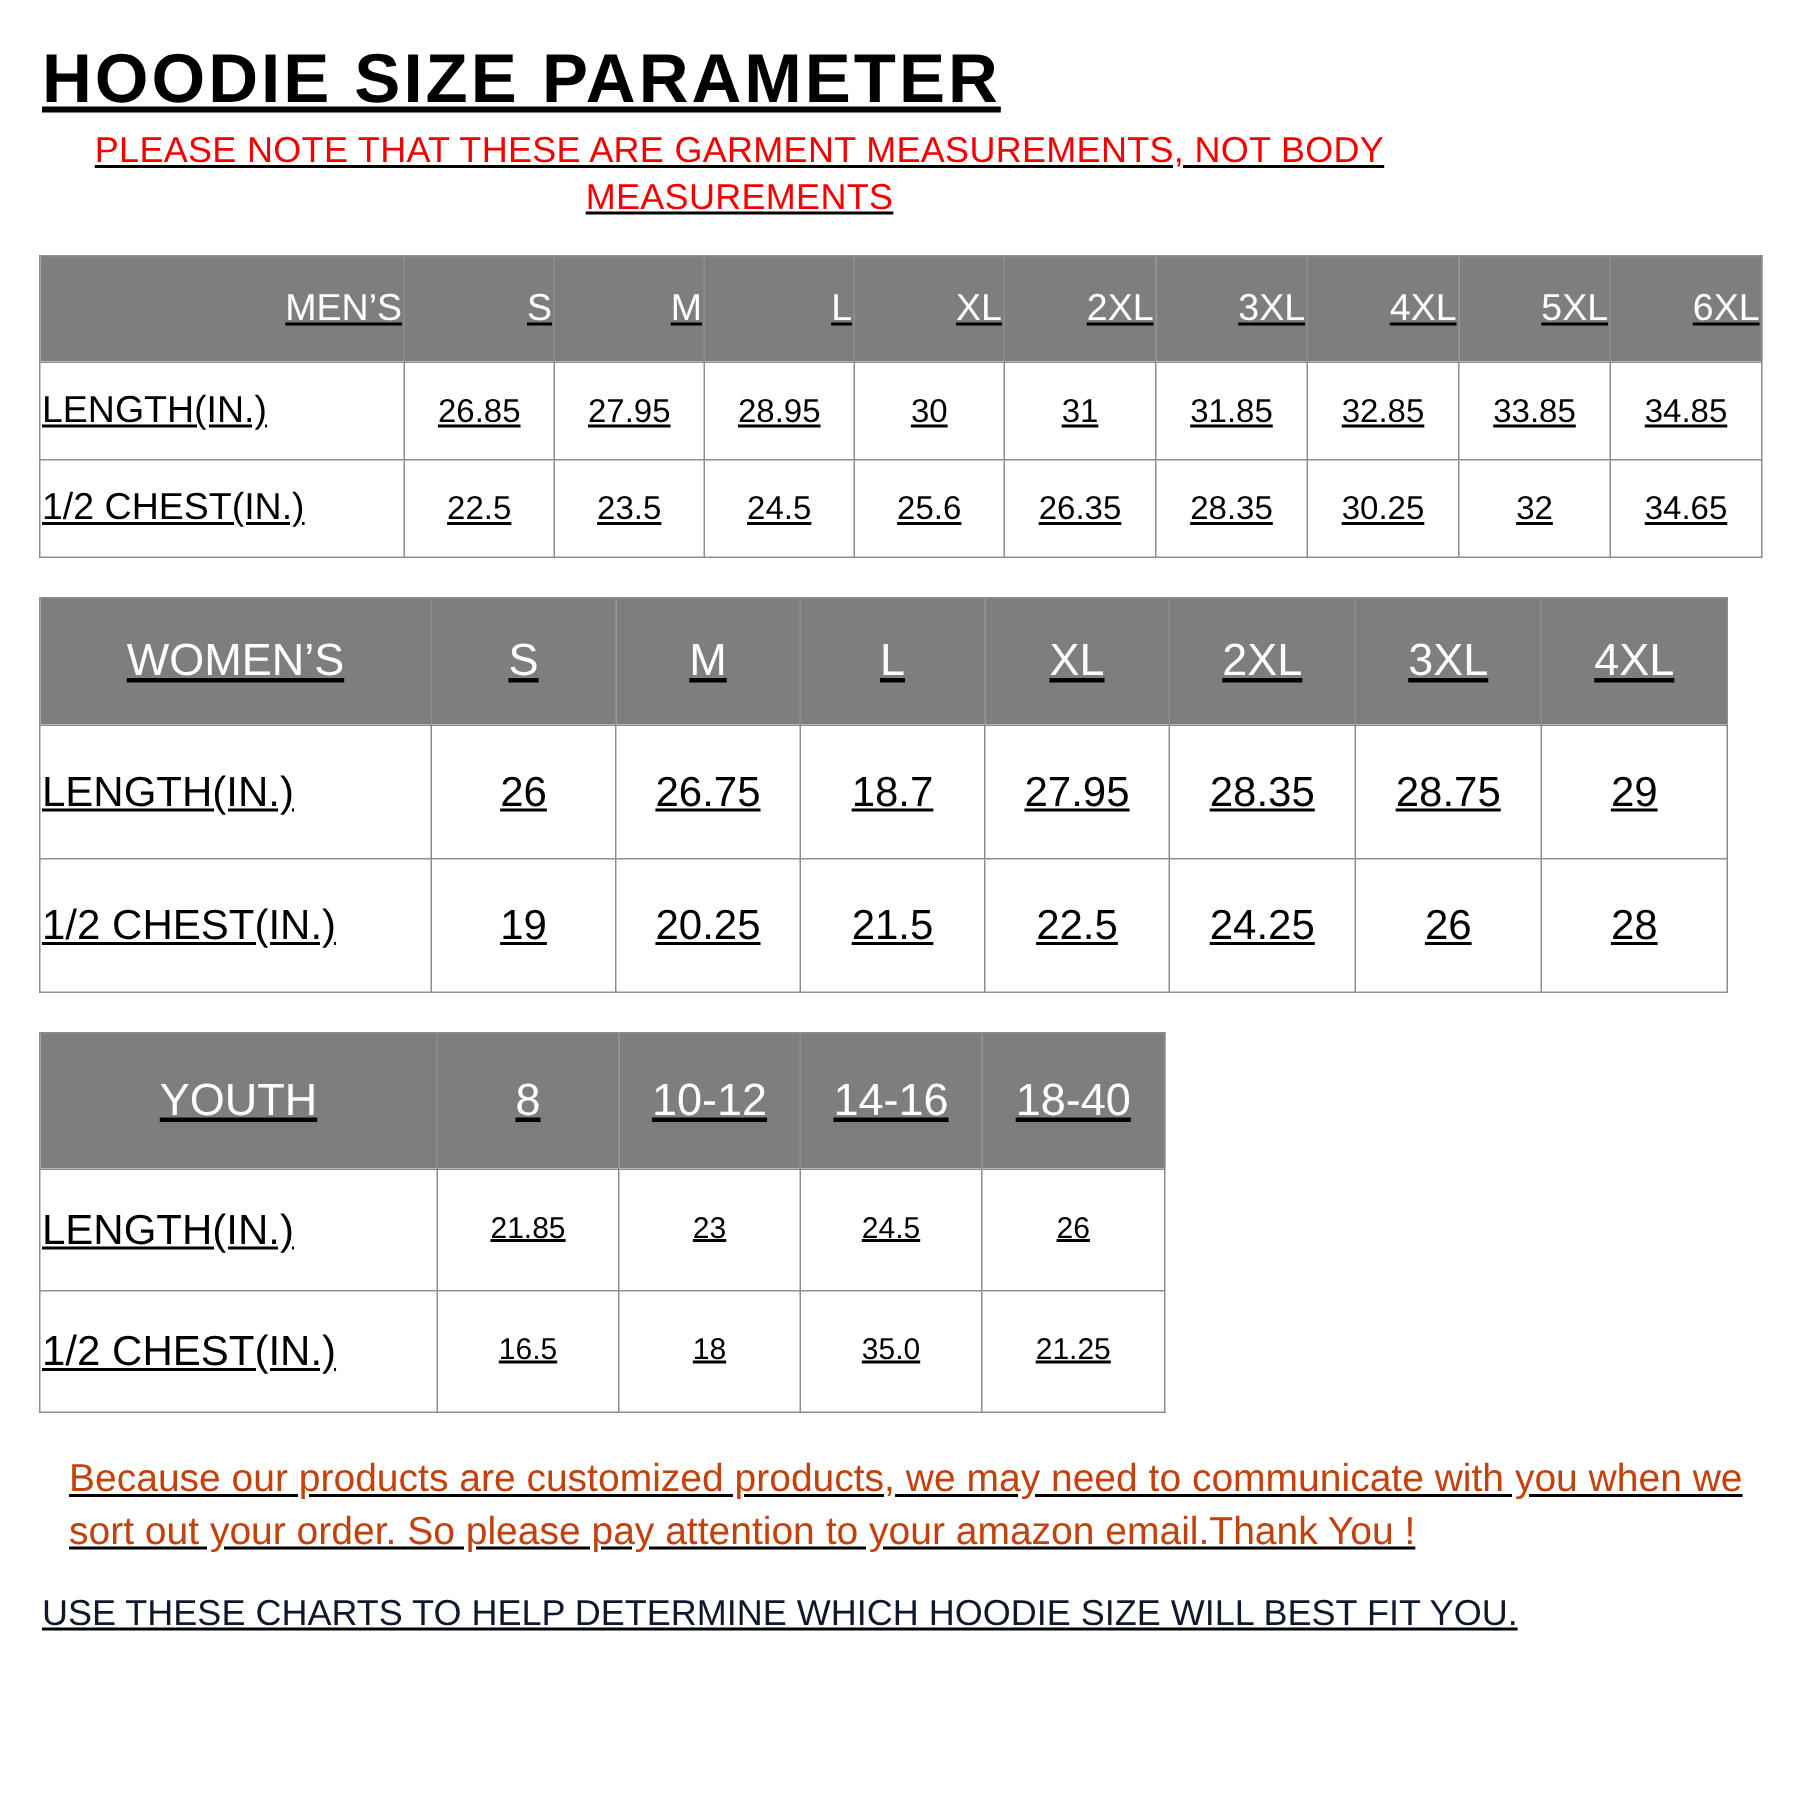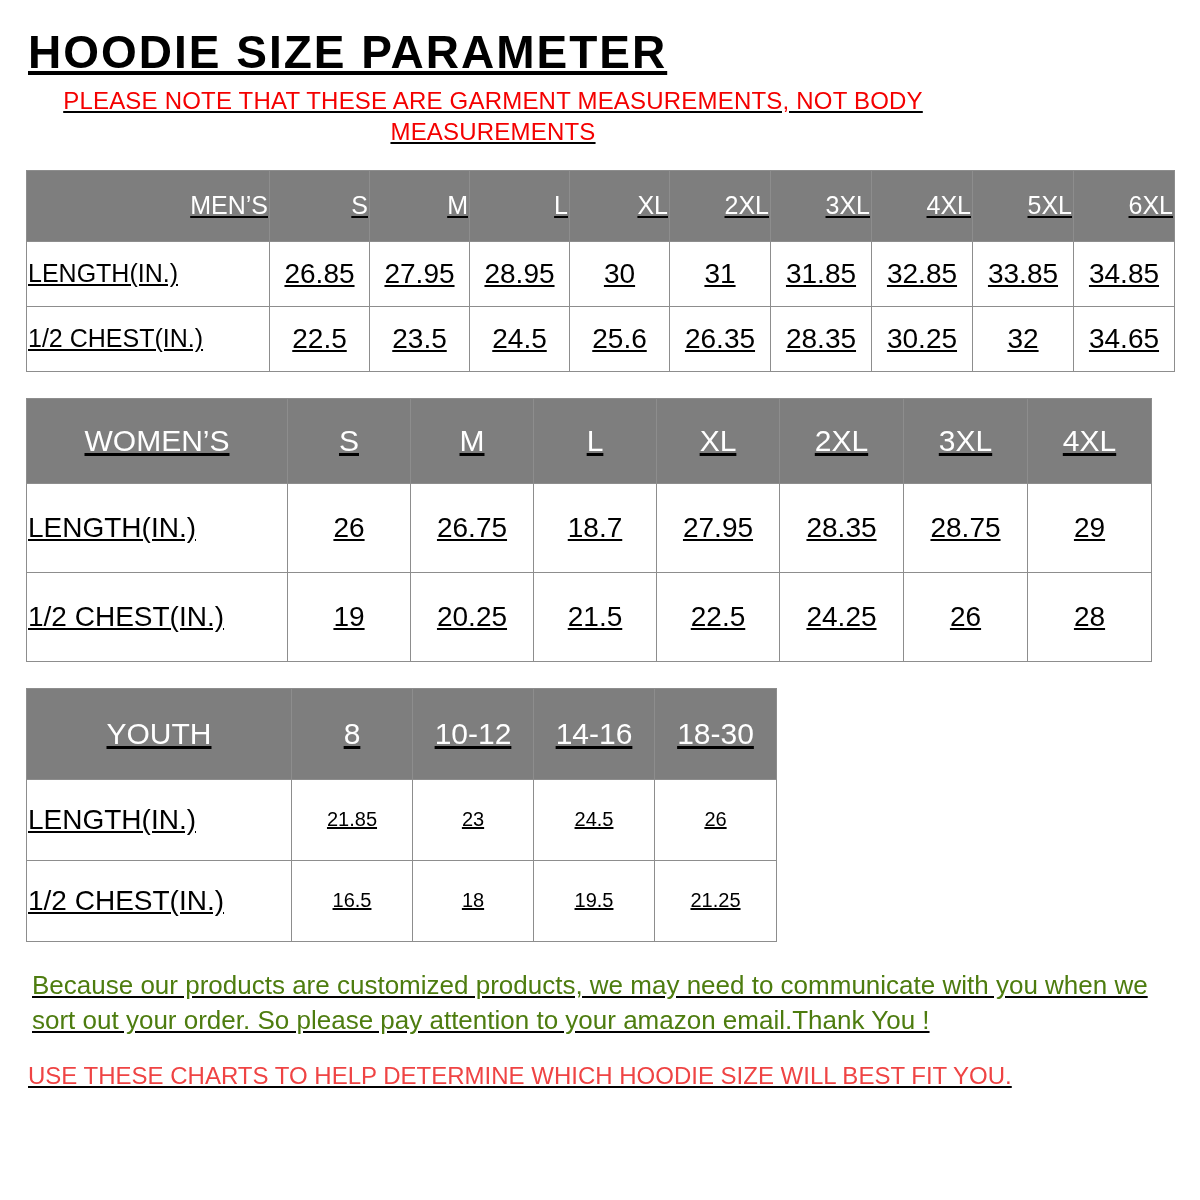--- a/index.html
+++ b/index.html
@@ -56,48 +56,48 @@
     background: #7e7e7e;
     color: #ffffff;
   }
   tbody td {
     background: #ffffff;
     color: #000000;
   }
   
   #mens-table { width: 1148px; }
   #mens-table thead td { height: 68px; font-size: 25px; text-align: right; }
-  #mens-table tbody td { height: 62px; font-size: 28px; }
+  #mens-table tbody td { height: 62px; font-size: 22px; }
   #mens-table .rowlabel { font-size: 25px; }
   
   #womens-table { width: 1125px; border-radius: 11px; }
   #womens-table thead td { height: 82px; font-size: 30px; }
   #womens-table tbody td { height: 86px; font-size: 28px; }
   #womens-table .rowlabel { font-size: 28px; }
   
   #youth-table { width: 750px; }
   #youth-table thead td { height: 88px; font-size: 30px; }
   #youth-table tbody td { height: 78px; font-size: 20px; }
   #youth-table .rowlabel { font-size: 28px; }
 
   .rowlabel {
     text-align: left;
   }
   .footer {
     margin-top: 6px;
   }
   .footer-p1 {
-    color: #4d7c0f;
+    color: #c2410c;
     font-size: 26px;
     line-height: 1.35;
-    margin: 0 0 22px 6px;
+    margin: 0 0 22px 20px;
     max-width: 1135px;
   }
   .footer-p2 {
-    color: #ef4444;
+    color: #0f172a;
     font-size: 24px;
     line-height: 1.3;
     margin: 0 0 12px 2px;
   }
 </style>
 </head>
 <body>
 
 <div class="page">
 
@@ -219,36 +219,36 @@
           <col style="width:121px">
           <col style="width:121px">
         <col style="width:122px">
       </colgroup>
       <thead>
         <tr>
           <td>YOUTH</td>
           <td>8</td>
           <td>10-12</td>
           <td>14-16</td>
-          <td>18-30</td>
+          <td>18-40</td>
         </tr>
       </thead>
       <tbody>
         <tr>
           <td class="rowlabel">LENGTH(IN.)</td>
           <td>21.85</td>
           <td>23</td>
           <td>24.5</td>
           <td>26</td>
         </tr>
         <tr>
           <td class="rowlabel">1/2 CHEST(IN.)</td>
           <td>16.5</td>
           <td>18</td>
-          <td>19.5</td>
+          <td>35.0</td>
           <td>21.25</td>
         </tr>
       </tbody>
     </table>
   </div>
 
   <div class="footer">
     <p class="footer-p1">Because our products are customized products, we may need to communicate with you when we sort out your order. So please pay attention to your amazon email.Thank You !</p>
     <p class="footer-p2">USE THESE CHARTS TO HELP DETERMINE WHICH HOODIE SIZE WILL BEST FIT YOU.</p>
   </div>

